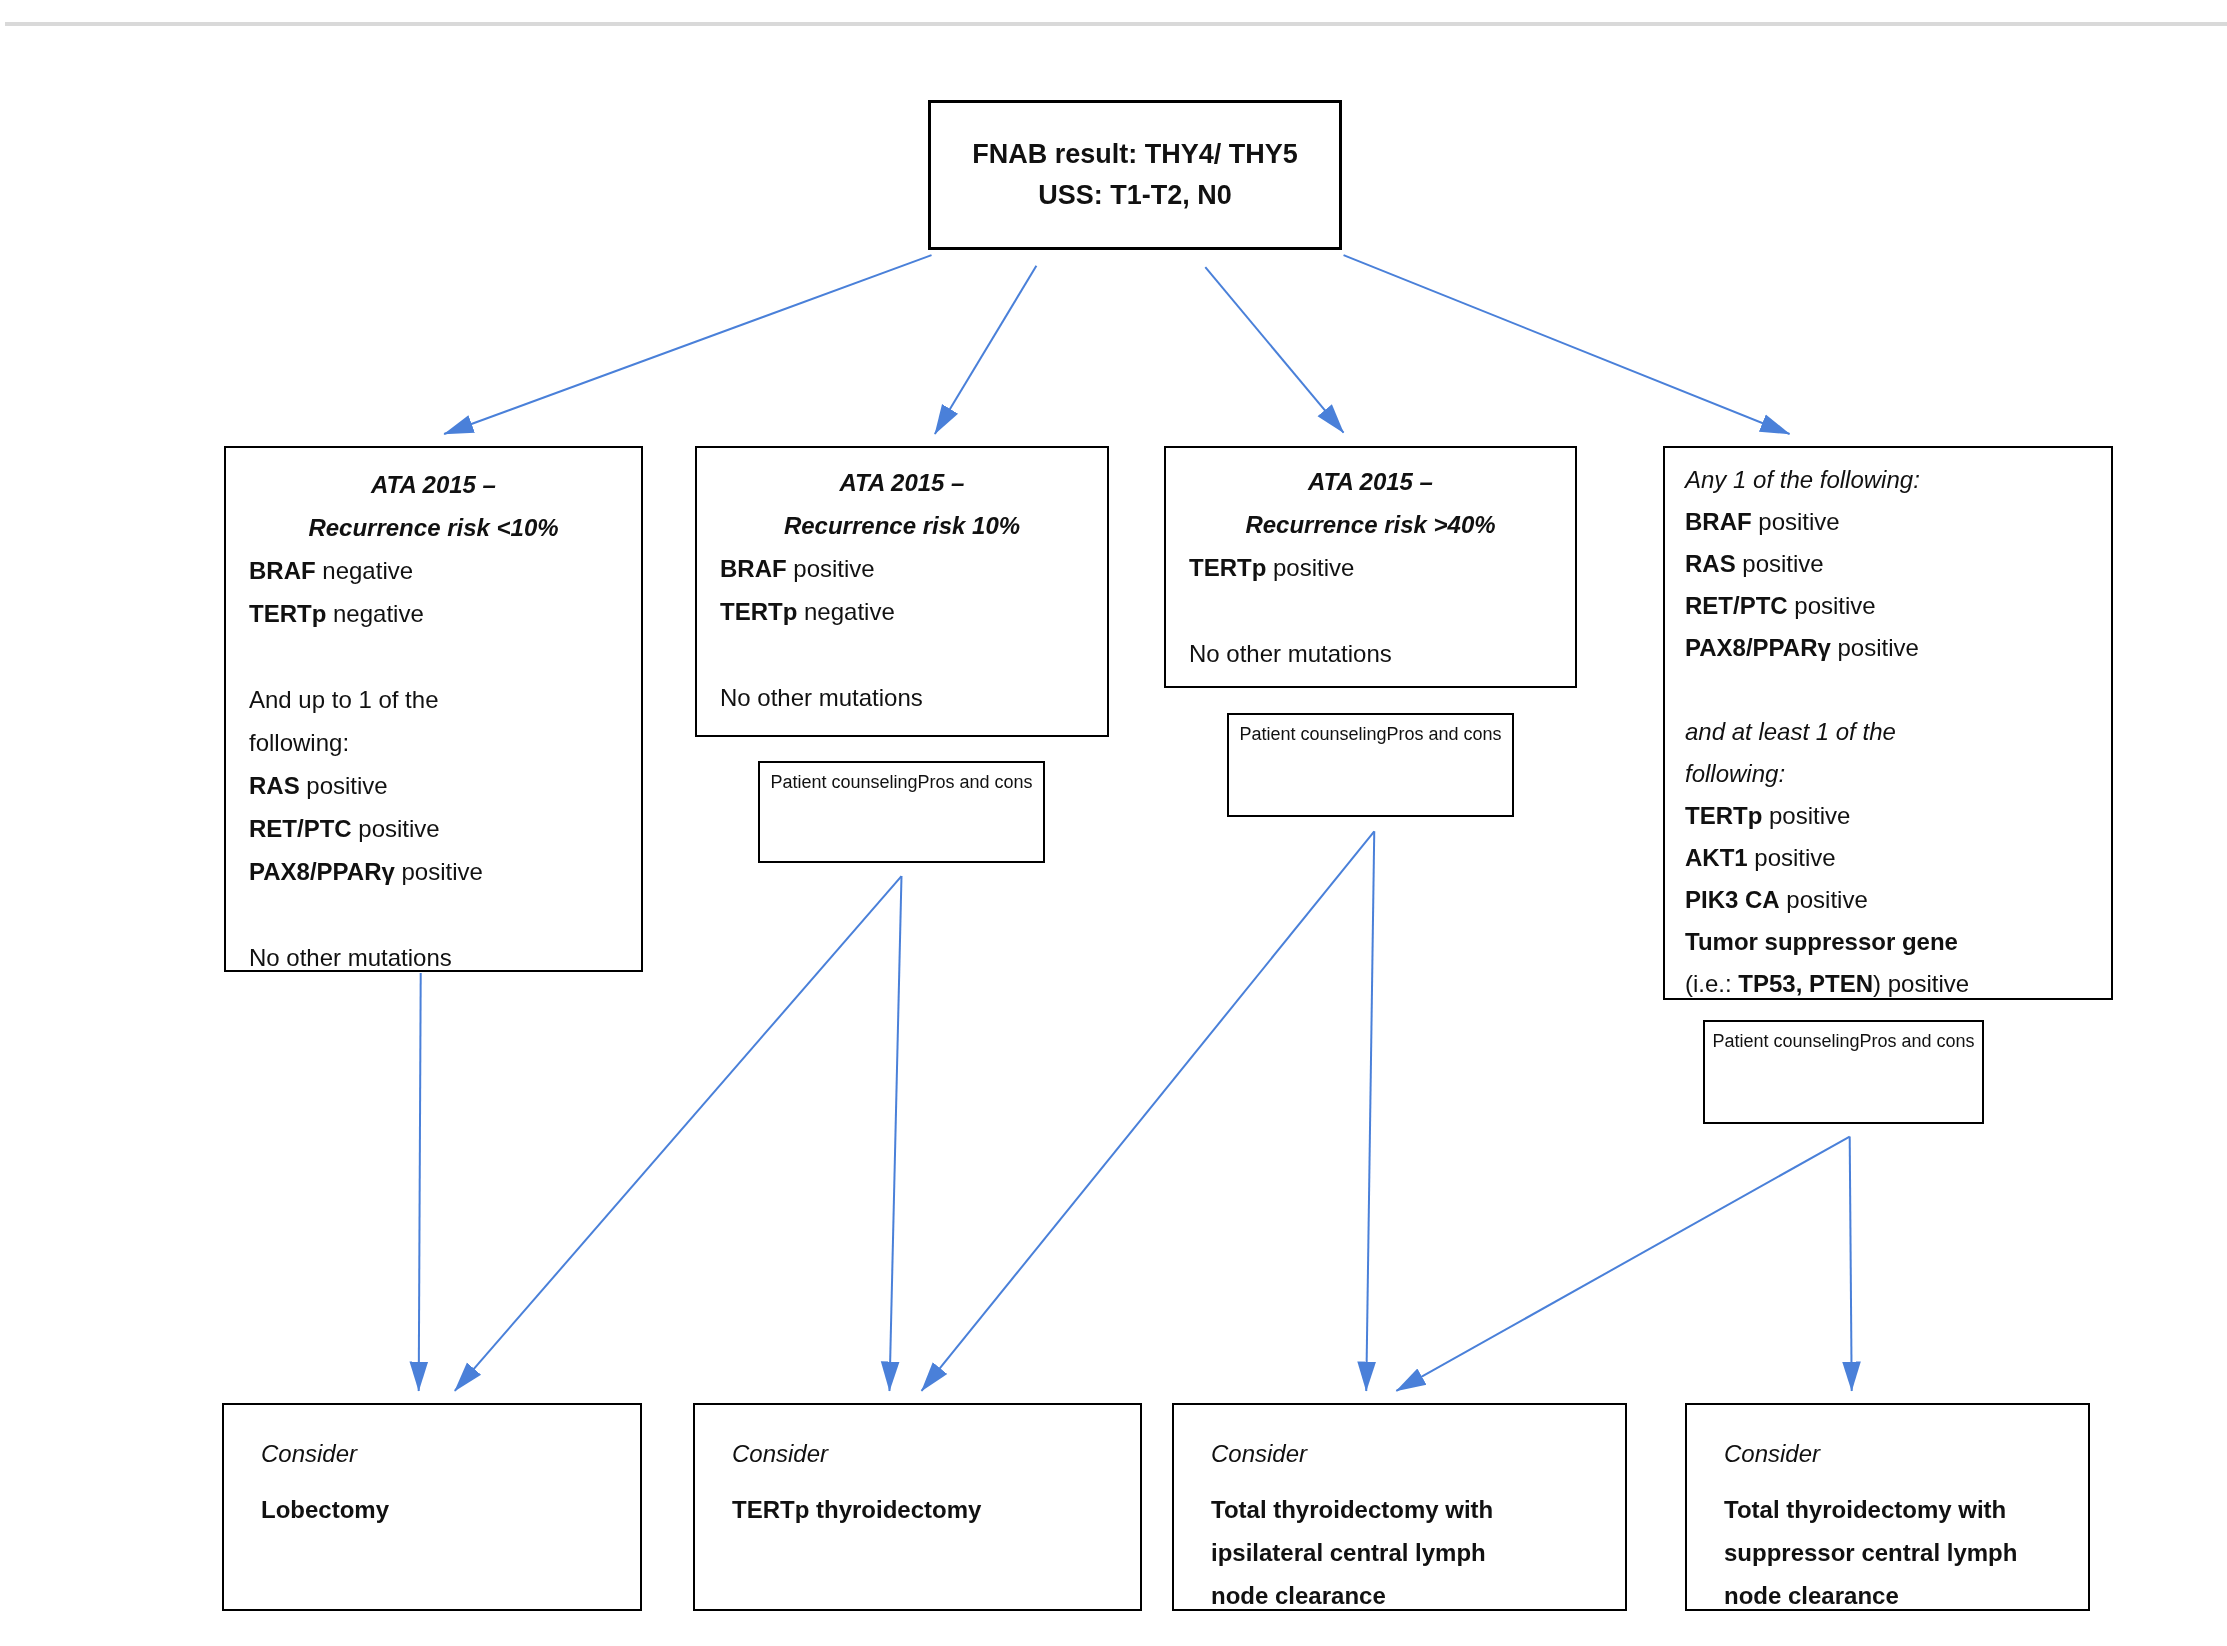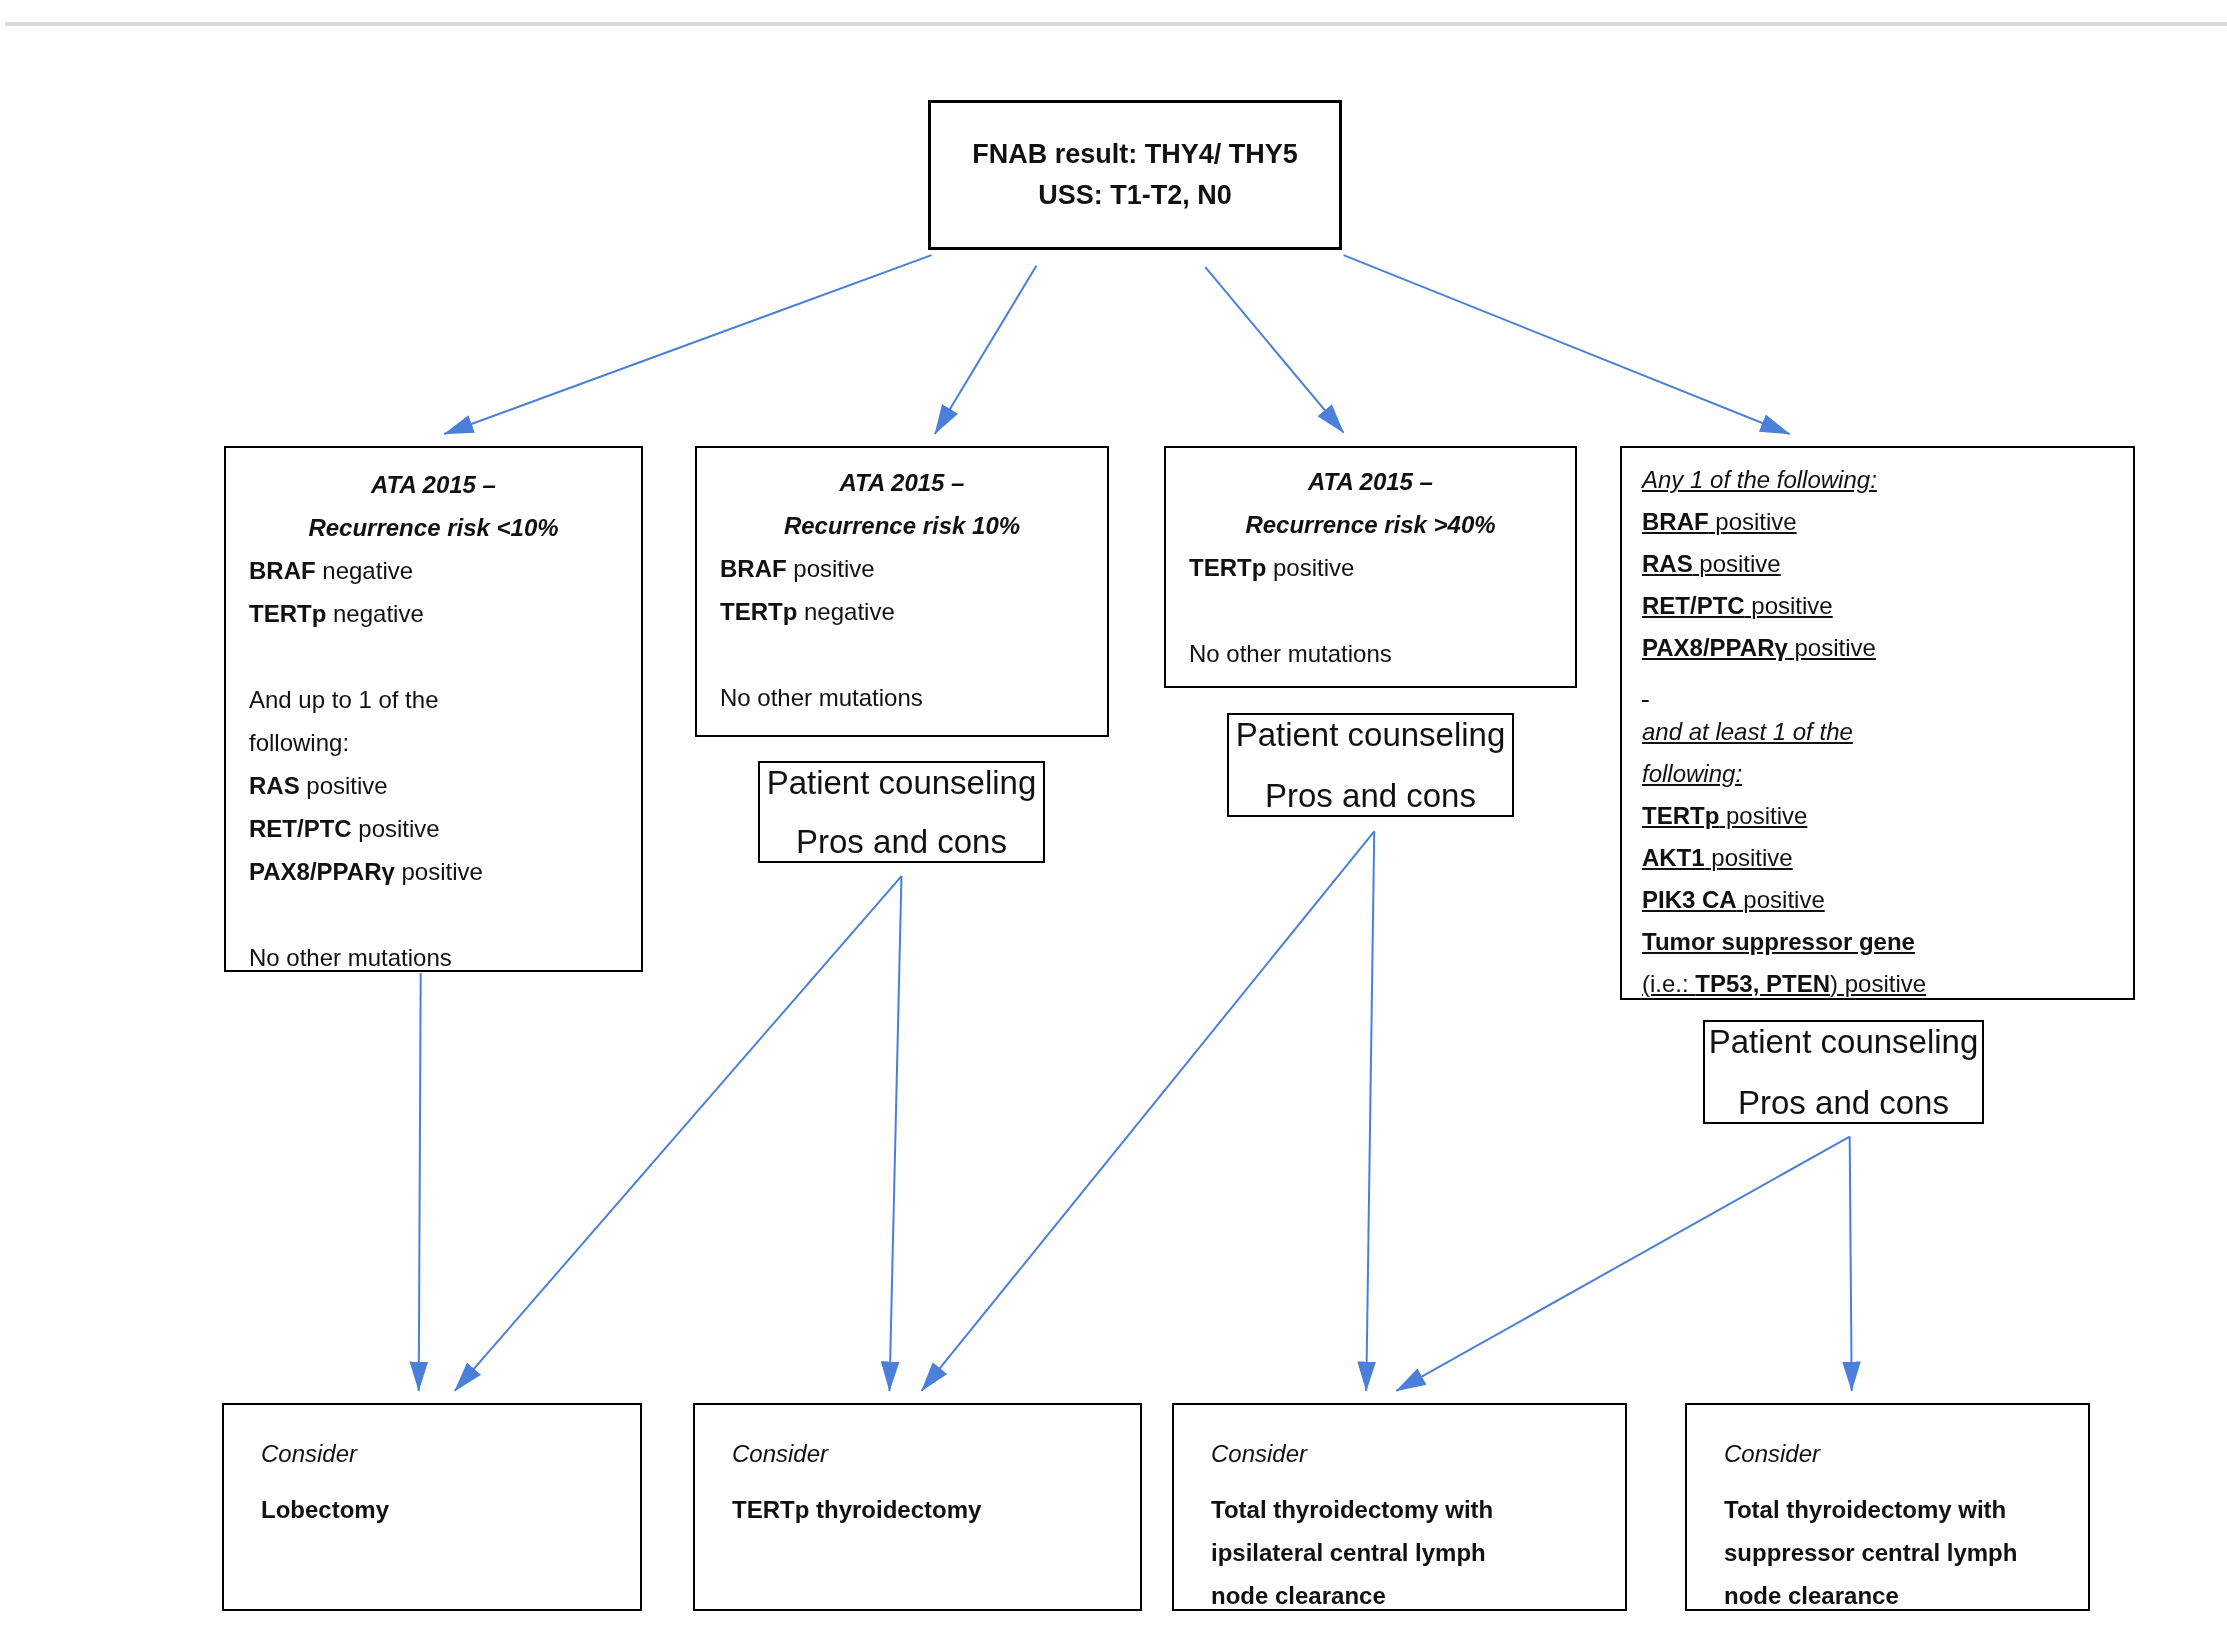--- a/index.html
+++ b/index.html
@@ -35,26 +35,26 @@
     left:928px;top:100px;width:414px;height:150px;
     border-width:3.3px;
     display:flex;flex-direction:column;justify-content:center;
     gap:12px;
     font-size:27px;line-height:29px;
   }
   
   #node-risk-low   {left:224px; top:446px;width:419px;height:526px;padding:14.7px 23px;}
   #node-risk-10    {left:695px;top:446px;width:414px;height:291px;padding:13.4px 23px;}
   #node-risk-40    {left:1164px;top:446px;width:413px;height:242px;padding:12px 23px;}
-  #node-molecular  {left:1620px;top:446px;width:515px;height:554px;padding:10.7px 20px;line-height:42px;text-decoration:underline;}
+  #node-molecular  {left:1663px;top:446px;width:450px;height:554px;padding:10.7px 20px;line-height:42px;}
   
   .counseling{
-    display:flex;flex-direction:column;justify-content:space-between;
+    display:flex;flex-direction:row;justify-content:center;
     text-align:center;
-    font-size:33px;line-height:39px;
+    font-size:18px;line-height:39px;
   }
   #node-counseling-2{left:758px;top:761px;width:287px;height:102px;}
   #node-counseling-3{left:1227px;top:713px;width:287px;height:104px;}
   #node-counseling-4{left:1703px;top:1020px;width:281px;height:104px;}
   
   .outcome{padding:27px 20px 0 37px;line-height:43px;}
   .outcome .line:first-child{margin-bottom:13.4px;}
   #node-outcome-lobectomy  {left:222px; top:1403px;width:420px;height:208px;}
   #node-outcome-total      {left:693px;top:1403px;width:449px;height:208px;}
   #node-outcome-ipsilateral{left:1172px;top:1403px;width:455px;height:208px;}

